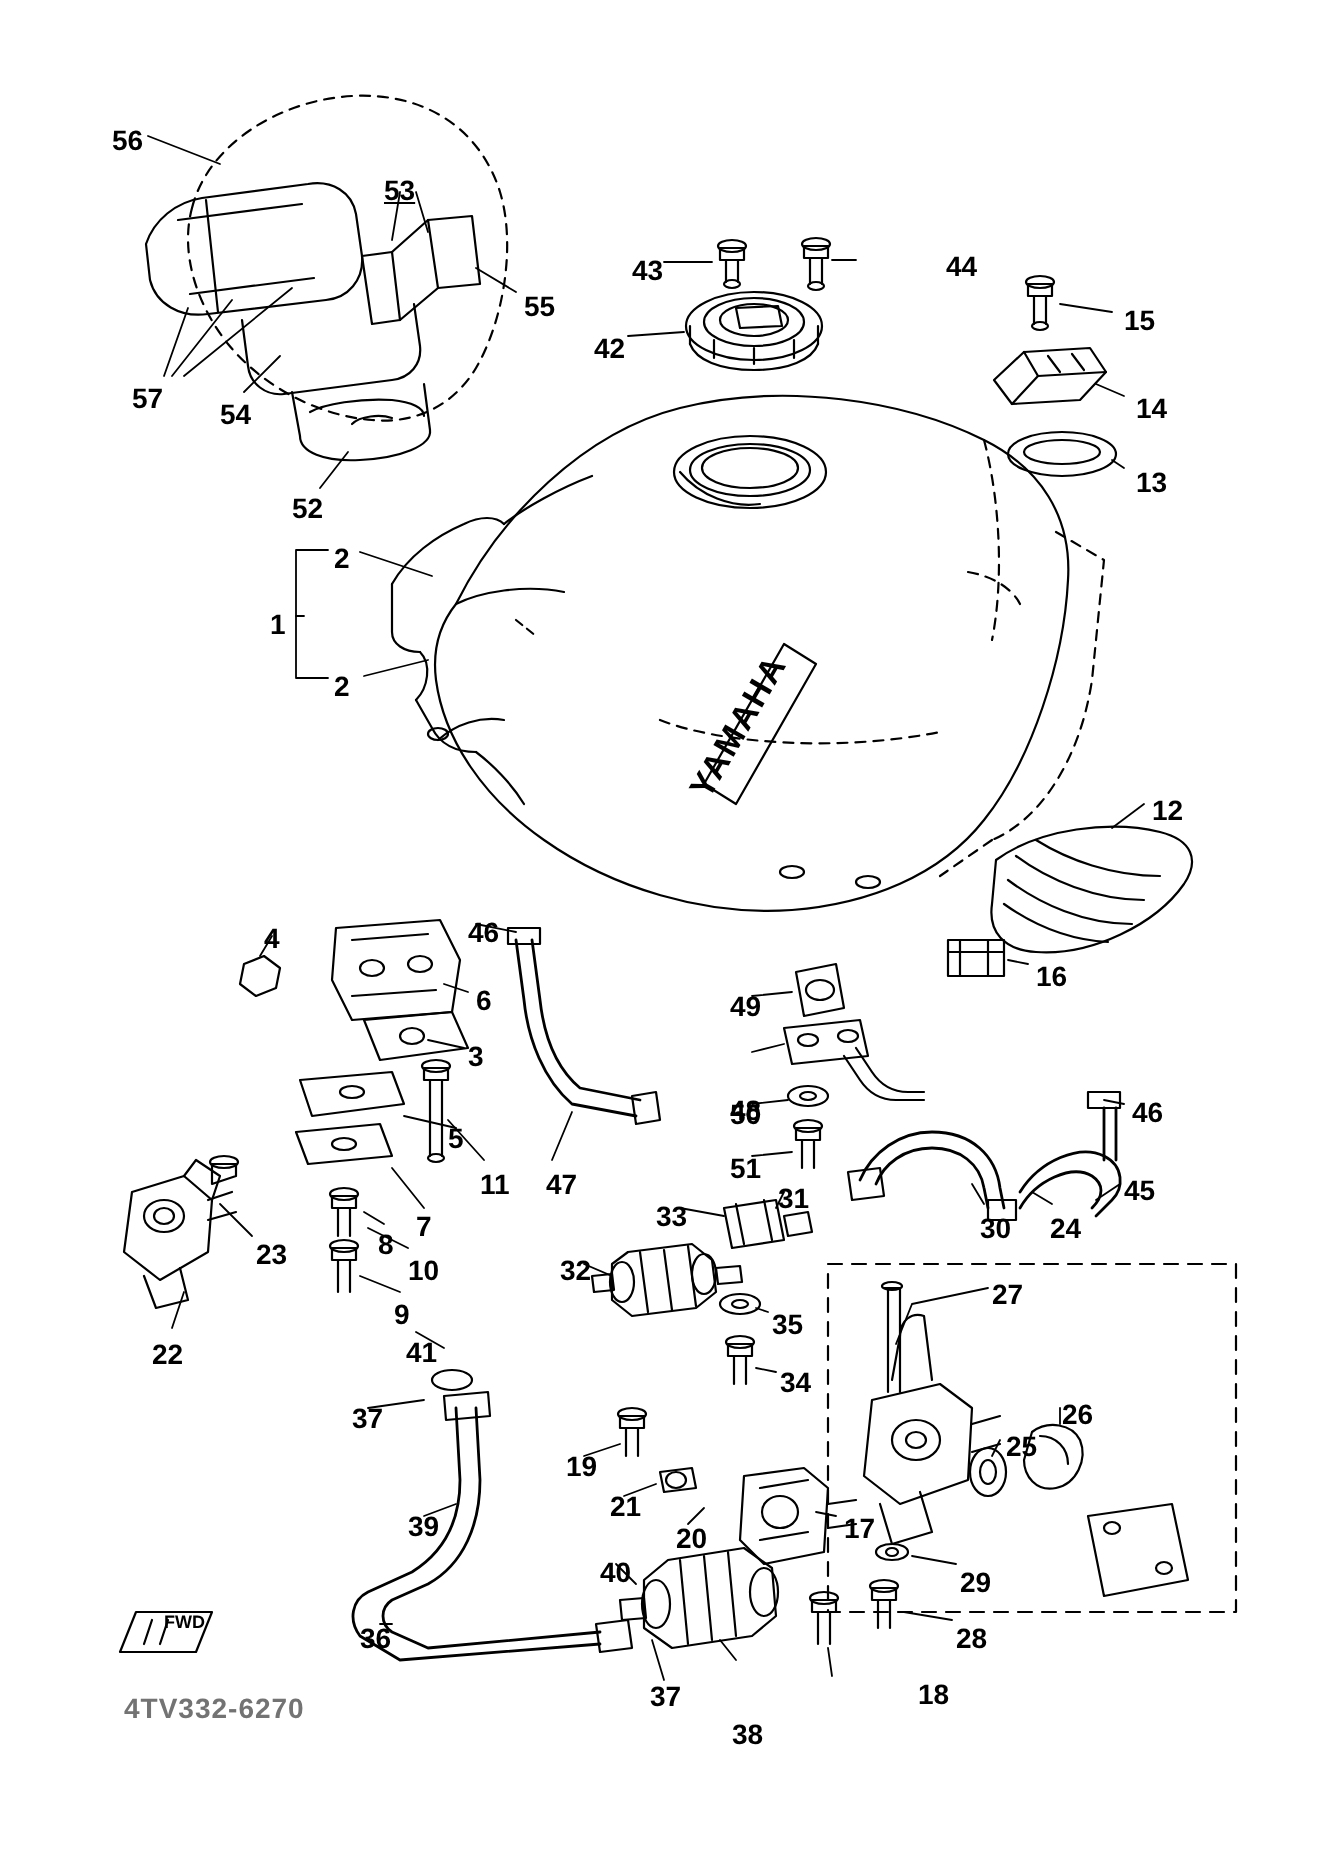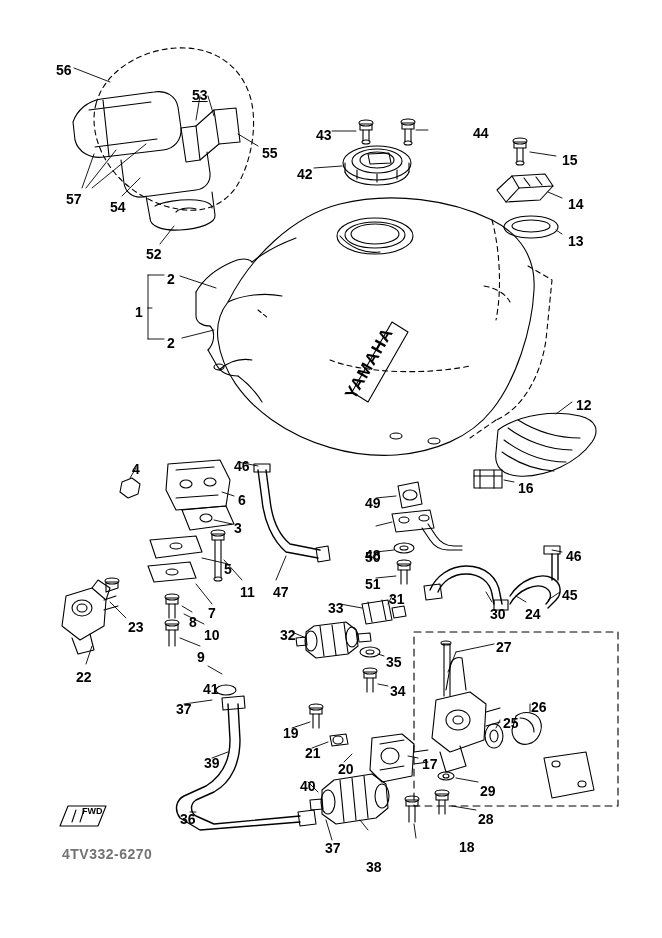--- a/index.html
+++ b/index.html
@@ -406,21 +406,21 @@
       <div class="callout" style="left: 365px; top: 577px;">51</div>
       <div class="callout" style="left: 224px; top: 562px;">5</div>
       <div class="callout" style="left: 273px; top: 585px;">47</div>
       <div class="callout" style="left: 240px; top: 585px;">11</div>
       <div class="callout" style="left: 208px; top: 606px;">7</div>
       <div class="callout" style="left: 189px; top: 615px;">8</div>
       <div class="callout" style="left: 204px; top: 628px;">10</div>
       <div class="callout" style="left: 197px; top: 650px;">9</div>
       <div class="callout" style="left: 128px; top: 620px;">23</div>
       <div class="callout" style="left: 76px; top: 670px;">22</div>
-      <div class="callout" style="left: 203px; top: 669px; margin-top: 13px;">41</div>
+      <div class="callout" style="left: 203px; top: 669px;">41</div>
       <div class="callout" style="left: 280px; top: 628px;">32</div>
       <div class="callout" style="left: 328px; top: 601px;">33</div>
       <div class="callout" style="left: 389px; top: 592px;">31</div>
       <div class="callout" style="left: 490px; top: 607px;">30</div>
       <div class="callout" style="left: 525px; top: 607px;">24</div>
       <div class="callout" style="left: 562px; top: 588px;">45</div>
       <div class="callout" style="left: 566px; top: 549px;">46</div>
       <div class="callout" style="left: 496px; top: 640px;">27</div>
       <div class="callout" style="left: 386px; top: 655px;">35</div>
       <div class="callout" style="left: 390px; top: 684px;">34</div>

